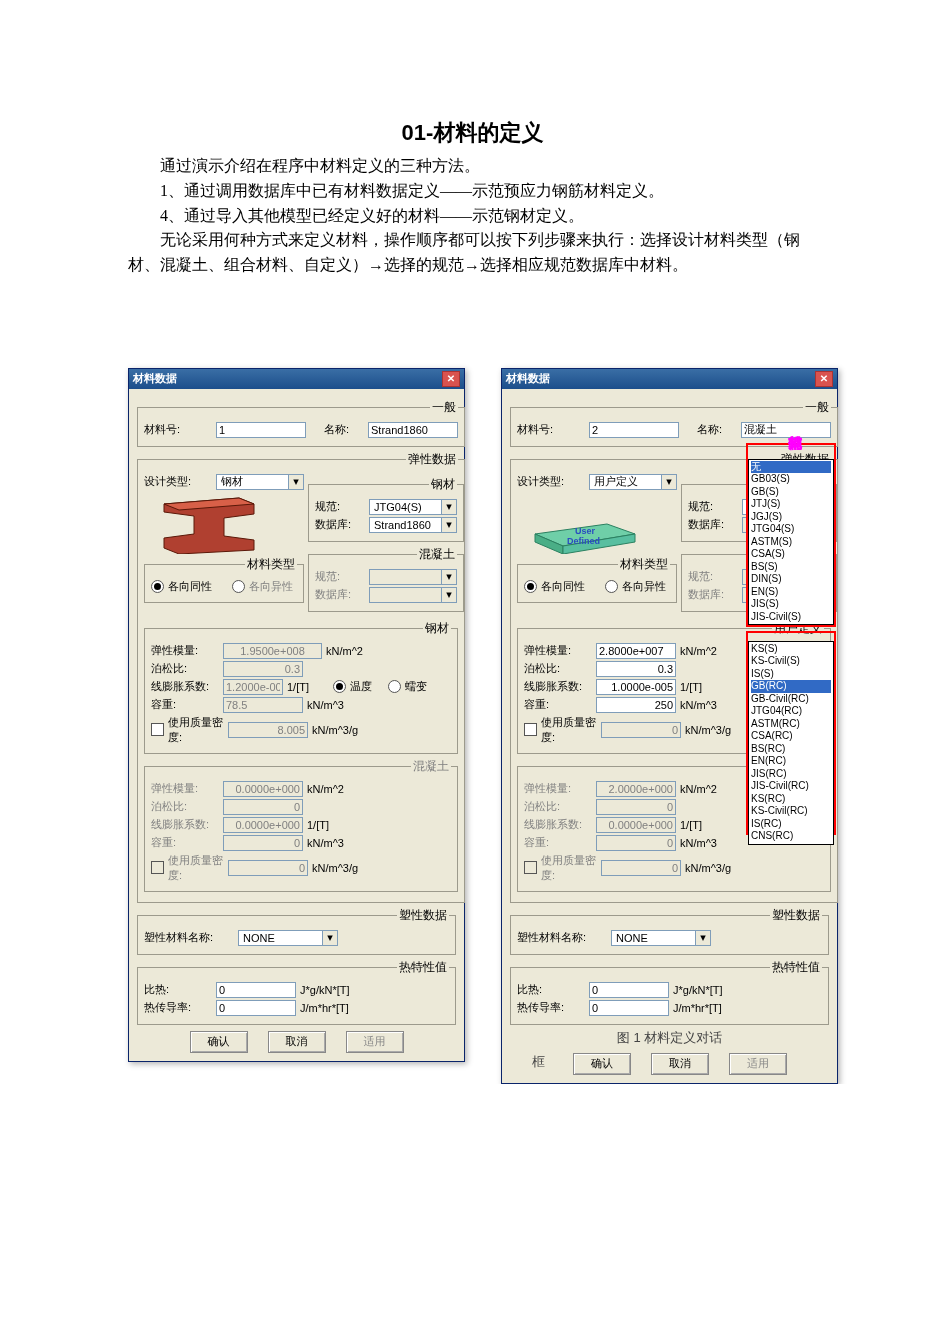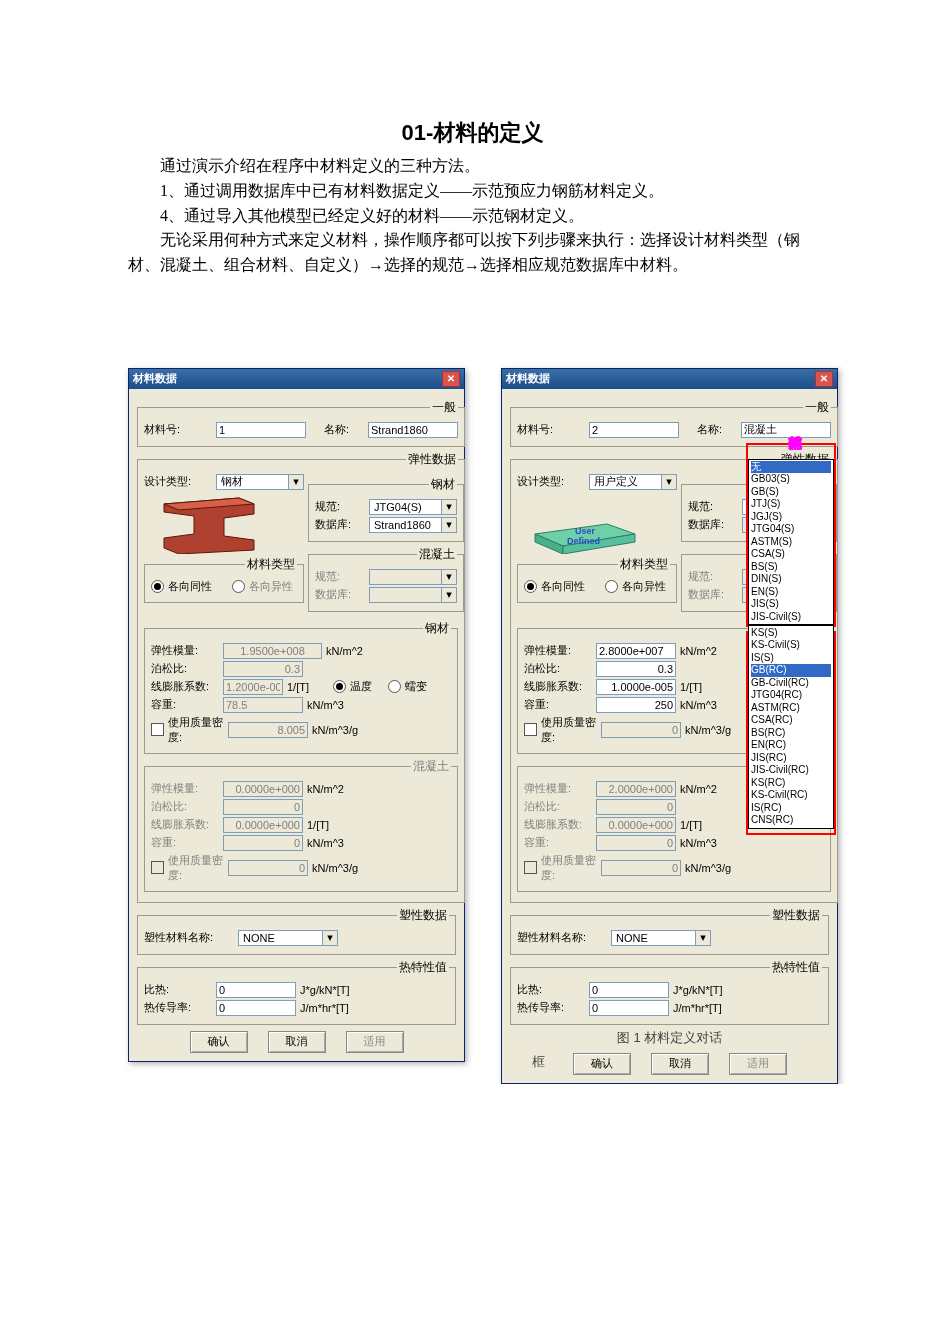--- a/index.html
+++ b/index.html
@@ -506,21 +506,21 @@
           <div>JGJ(S)</div>
           <div>JTG04(S)</div>
           <div>ASTM(S)</div>
           <div>CSA(S)</div>
           <div>BS(S)</div>
           <div>DIN(S)</div>
           <div>EN(S)</div>
           <div>JIS(S)</div>
           <div>JIS-Civil(S)</div>
         </div>
-    <div class="ddlist" id="dd2" style="left:246px; top:256px; width:80px;">
+    <div class="ddlist" id="dd2" style="left:246px; top:272px; width:80px;">
           <div>KS(S)</div>
           <div>KS-Civil(S)</div>
           <div>IS(S)</div>
           <div class="sel">GB(RC)</div>
           <div>GB-Civil(RC)</div>
           <div>JTG04(RC)</div>
           <div>ASTM(RC)</div>
           <div>CSA(RC)</div>
           <div>BS(RC)</div>
           <div>EN(RC)</div>

